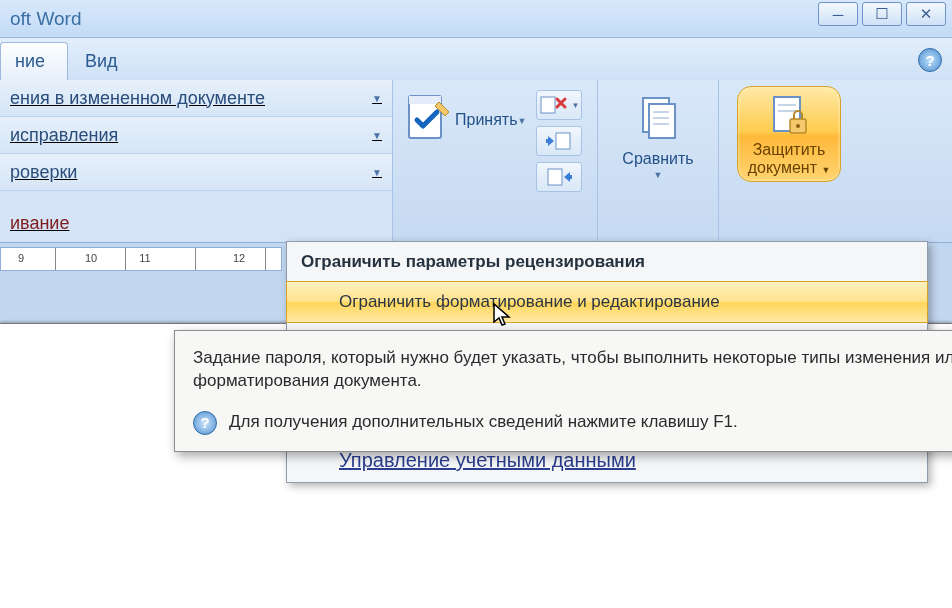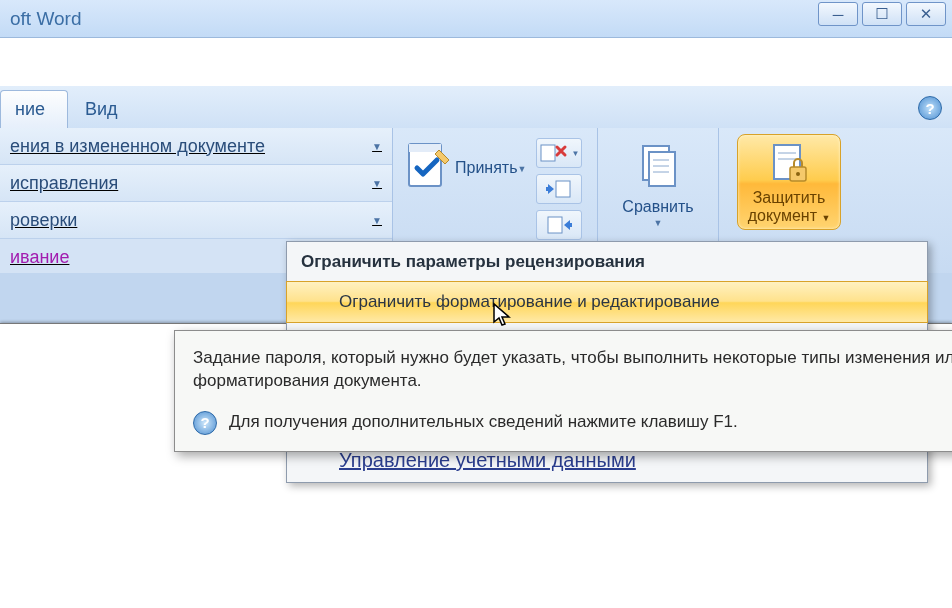--- a/index.html
+++ b/index.html
@@ -6,45 +6,45 @@
 body{width:952px;height:608px;overflow:hidden;position:relative;}
 
 
 .titlebar{height:37px;background:linear-gradient(#d8e8fb,#c3dbf6);border-bottom:1px solid #9cb9dc;display:flex;align-items:center;padding:0 10px;position:relative;}
 .titlebar .title{color:#3b6ea5;font-size:19px;}
 .win-controls{position:absolute;right:6px;top:2px;display:flex;}
 .win-btn{width:38px;height:22px;border:1px solid #6f94c8;border-radius:3px;background:linear-gradient(#f3f8fe,#cfe1f6);margin-left:4px;display:flex;align-items:center;justify-content:center;color:#3a5f90;font-size:15px;}
 .win-btn span{display:block;}
 
 
-.tabrow{height:42px;background:linear-gradient(#e2eefb,#cfe1f6);display:flex;align-items:flex-end;position:relative;margin-top:48px;}
+.tabrow{height:42px;background:linear-gradient(#e2eefb,#cfe1f6);display:flex;align-items:flex-end;position:relative;}
 .tab{padding:8px 22px 8px 14px;color:#2b5b92;font-size:18px;border:1px solid transparent;border-bottom:none;border-top-left-radius:4px;border-top-right-radius:4px;margin-right:2px;}
 .tab.active{background:linear-gradient(#fdfefe,#e6effb);border-color:#9db9dd;}
 .help-icon{position:absolute;right:10px;bottom:8px;width:22px;height:22px;border-radius:50%;background:radial-gradient(#bfe0fb,#4b8dd0);color:#fff;font-weight:bold;font-size:15px;display:flex;align-items:center;justify-content:center;border:1px solid #2e6aa8;}
 
 
 .ribbon{height:162px;background:linear-gradient(#d9e8f9,#c5d9f1);border-bottom:1px solid #8faedb;display:flex;}
 .left-panel{width:392px;border-right:1px solid #a9c3e6;display:flex;flex-direction:column;text-decoration:underline;}
 .left-item{height:36px;display:flex;align-items:center;padding:0 10px;color:#2a4d7a;font-size:18px;border-bottom:1px solid #bcd1ec;background:linear-gradient(#e6f0fb,#d6e5f6);position:relative;}
 .left-item .dd{margin-left:auto;font-size:10px;color:#4c74a5;}
-.left-last{flex:1;display:flex;align-items:flex-start;padding:8px 10px;color:#a21caf;font-size:18px;background:#d4e3f5;}
+.left-last{flex:1;display:flex;align-items:flex-end;padding:8px 10px;color:#7f1d1d;font-size:18px;background:#d4e3f5;}
 
 .small-group{width:192px;border-right:1px solid #a9c3e6;display:flex;align-items:flex-start;padding:10px 6px;}
 .accept-btn{display:flex;align-items:center;color:#245189;font-size:16px;}
 .accept-btn .ico{width:56px;height:56px;display:flex;align-items:center;justify-content:center;position:relative;margin-bottom:4px;}
 .accept-btn .dd{font-size:9px;margin-top:2px;color:#4c74a5;}
 .mini-col{display:flex;flex-direction:column;margin-left:10px;}
 .mini-btn{width:44px;height:28px;background:linear-gradient(#f0f6fc,#d9e7f7);border:1px solid #a9c3e6;border-radius:3px;margin-bottom:6px;display:flex;align-items:center;justify-content:center;position:relative;}
 
 .compare-group{width:120px;border-right:1px solid #a9c3e6;display:flex;align-items:flex-start;justify-content:center;padding-top:10px;}
 .compare-btn{display:flex;flex-direction:column;align-items:center;color:#245189;font-size:16px;}
 .compare-btn .ico{width:46px;height:56px;margin-bottom:4px;display:flex;align-items:center;justify-content:center;}
 
 .protect-group{width:140px;display:flex;align-items:flex-start;justify-content:center;padding-top:6px;}
-.protect-btn{display:flex;flex-direction:column;align-items:center;background:linear-gradient(#ffe9a8,#ffcc4d 48%,#ffb93a 52%,#ffd470);border:1px solid #d8a22a;border-radius:8px;padding:6px 10px 4px 10px;color:#6a4200;font-size:16px;box-shadow:inset 0 0 3px #fff5d0;}
+.protect-btn{display:flex;flex-direction:column;align-items:center;background:linear-gradient(#ffe9a8,#ffcc4d 48%,#ffb93a 52%,#ffd470);border:1px solid #d8a22a;border-radius:14px;padding:6px 10px 4px 10px;color:#6a4200;font-size:16px;box-shadow:inset 0 0 3px #fff5d0;}
 .protect-btn .ico{width:46px;height:46px;display:flex;align-items:center;justify-content:center;margin-bottom:2px;}
 
 
 .ruler-area{height:32px;background:#c1d6ef;display:flex;align-items:center;}
 .ruler{height:22px;background:#fff;border:1px solid #8faedb;width:280px;position:relative;font-size:11px;color:#444;}
 .ruler .num{position:absolute;top:4px;transform:translateX(-50%);}
 .ruler .tick{position:absolute;top:0;width:1px;height:22px;background:#888;}
 
 
 .docarea{position:absolute;left:0;top:273px;right:0;bottom:0;background:#c1d6ef;}

